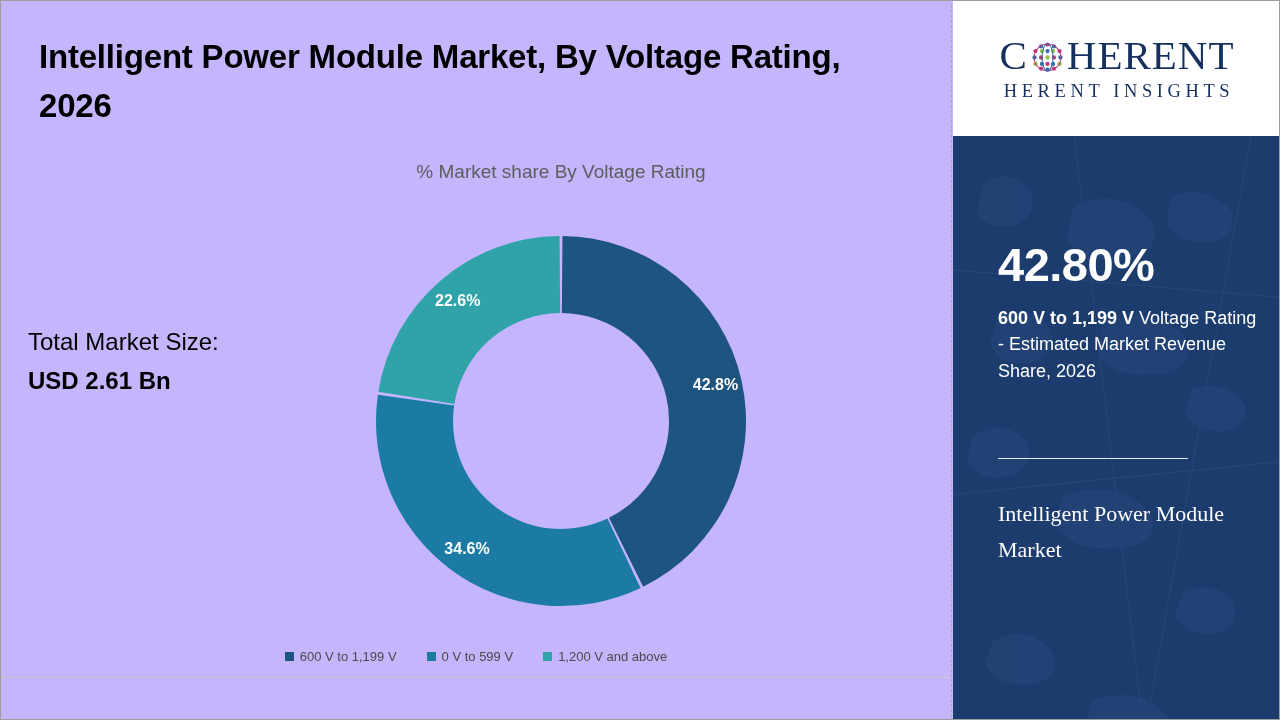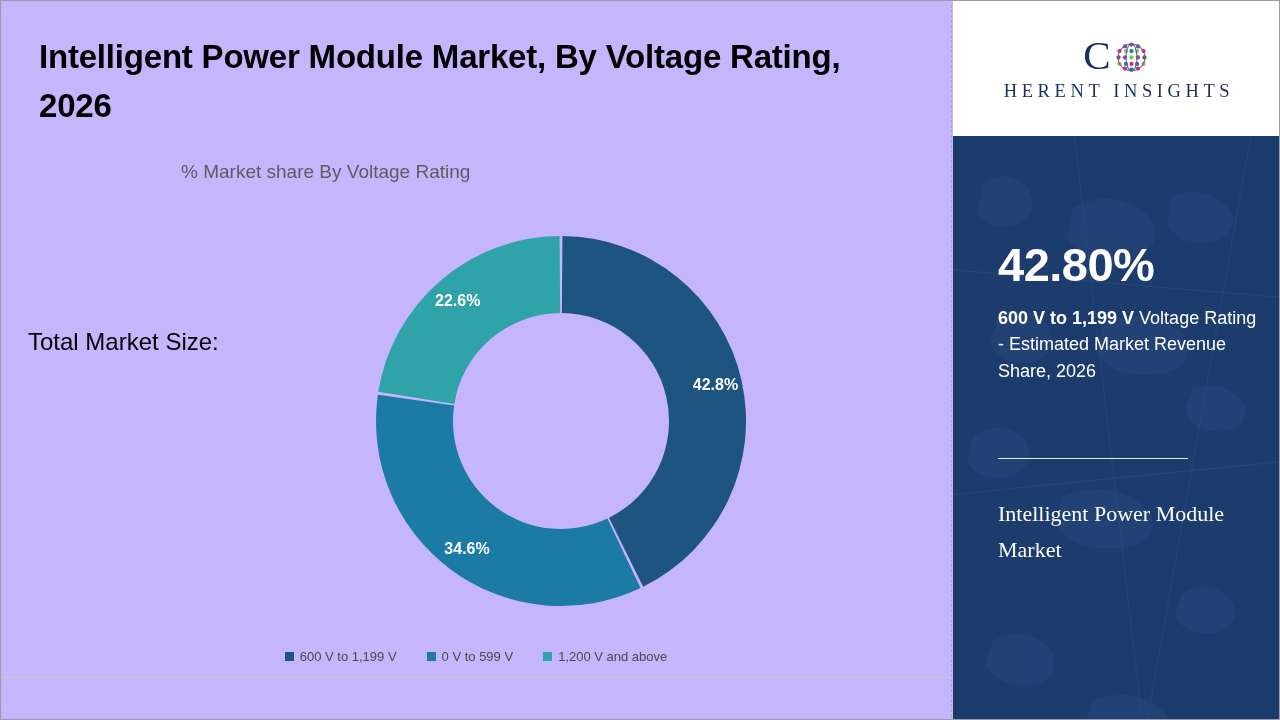--- a/index.html
+++ b/index.html
@@ -43,21 +43,21 @@
     line-height: 1.48;
     color: #000000;
     letter-spacing: -0.2px;
   }
 
   .chart-subtitle {
     position: absolute;
     left: 180px;
     top: 160px;
     width: 760px;
-    text-align: left;
+    text-align: center;
     font-size: 19px;
     color: #5d5d5d;
   }
 
   .total-block {
     position: absolute;
     left: 27px;
     top: 322px;
     width: 300px;
     font-size: 24px;
@@ -258,20 +258,21 @@
 <div class="page">
 
   <div class="left-pane">
 
     <div class="title">Intelligent Power Module Market, By Voltage Rating, 2026</div>
 
     <div class="chart-subtitle">% Market share By Voltage Rating</div>
 
     <div class="total-block">
       <span class="t-label">Total Market Size:</span>
+      <span class="t-value">USD 2.61 Bn</span>
     </div>
 
     <div class="donut-wrap">
       <svg viewBox="0 0 376 376" xmlns="http://www.w3.org/2000/svg">
         <g id="donut-slices">
             <path d="M 189.4529716644116 3.0057058357139113 A 185 185 0 0 1 270.170733065019 353.7497228581616 L 235.9699414649841 284.76200037125113 A 108 108 0 0 0 188.84822129598084 80.00333097436271 Z" fill="#1e5480"></path>
             <path d="M 267.55711237432126 355.0199565041843 A 185 185 0 0 1 4.886794783657649 161.6456061462668 L 81.10148019802716 172.61473223673954 A 108 108 0 0 0 234.44415208879295 285.5035421754157 Z" fill="#1b7ba5"></path>
             <path d="M 5.323341832181654 158.77264020411624 A 185 185 0 0 1 186.54702833558846 3.0057058357139113 L 187.15177870401922 80.00333097436271 A 108 108 0 0 0 81.35632928581416 170.93754130834895 Z" fill="#2fa3a8"></path>
           </g>
         <g id="donut-labels">
@@ -329,20 +330,21 @@
               <circle cx="26" cy="27" r="2.3" fill="#2f6fa8"></circle>
               <circle cx="33" cy="27" r="2.3" fill="#8cc63f"></circle>
               <circle cx="13" cy="32" r="2.3" fill="#c0377a"></circle>
               <circle cx="20" cy="33" r="2.3" fill="#2f6fa8"></circle>
               <circle cx="27" cy="32" r="2.3" fill="#c0377a"></circle>
               <ellipse cx="20" cy="20" rx="14.5" ry="14.5" fill="none" stroke="#c0377a" stroke-width="1.1"></ellipse>
               <ellipse cx="20" cy="20" rx="6" ry="14.5" fill="none" stroke="#2f6fa8" stroke-width="1.1"></ellipse>
             </g>
           </svg>
         </span>
+        <span>HERENT</span>
       </div>
       <div class="logo-sub">HERENT INSIGHTS</div>
     </div>
 
     <div class="brand-panel">
       <div class="brand-texture">
         <svg viewBox="0 0 328 585" preserveAspectRatio="none" xmlns="http://www.w3.org/2000/svg">
           <rect width="328" height="585" fill="#1d3c6e"></rect>
           <g stroke="#4a6b9c" stroke-width="1" fill="none" opacity="0.55">
             <path d="M-20 110 L340 135"></path>

